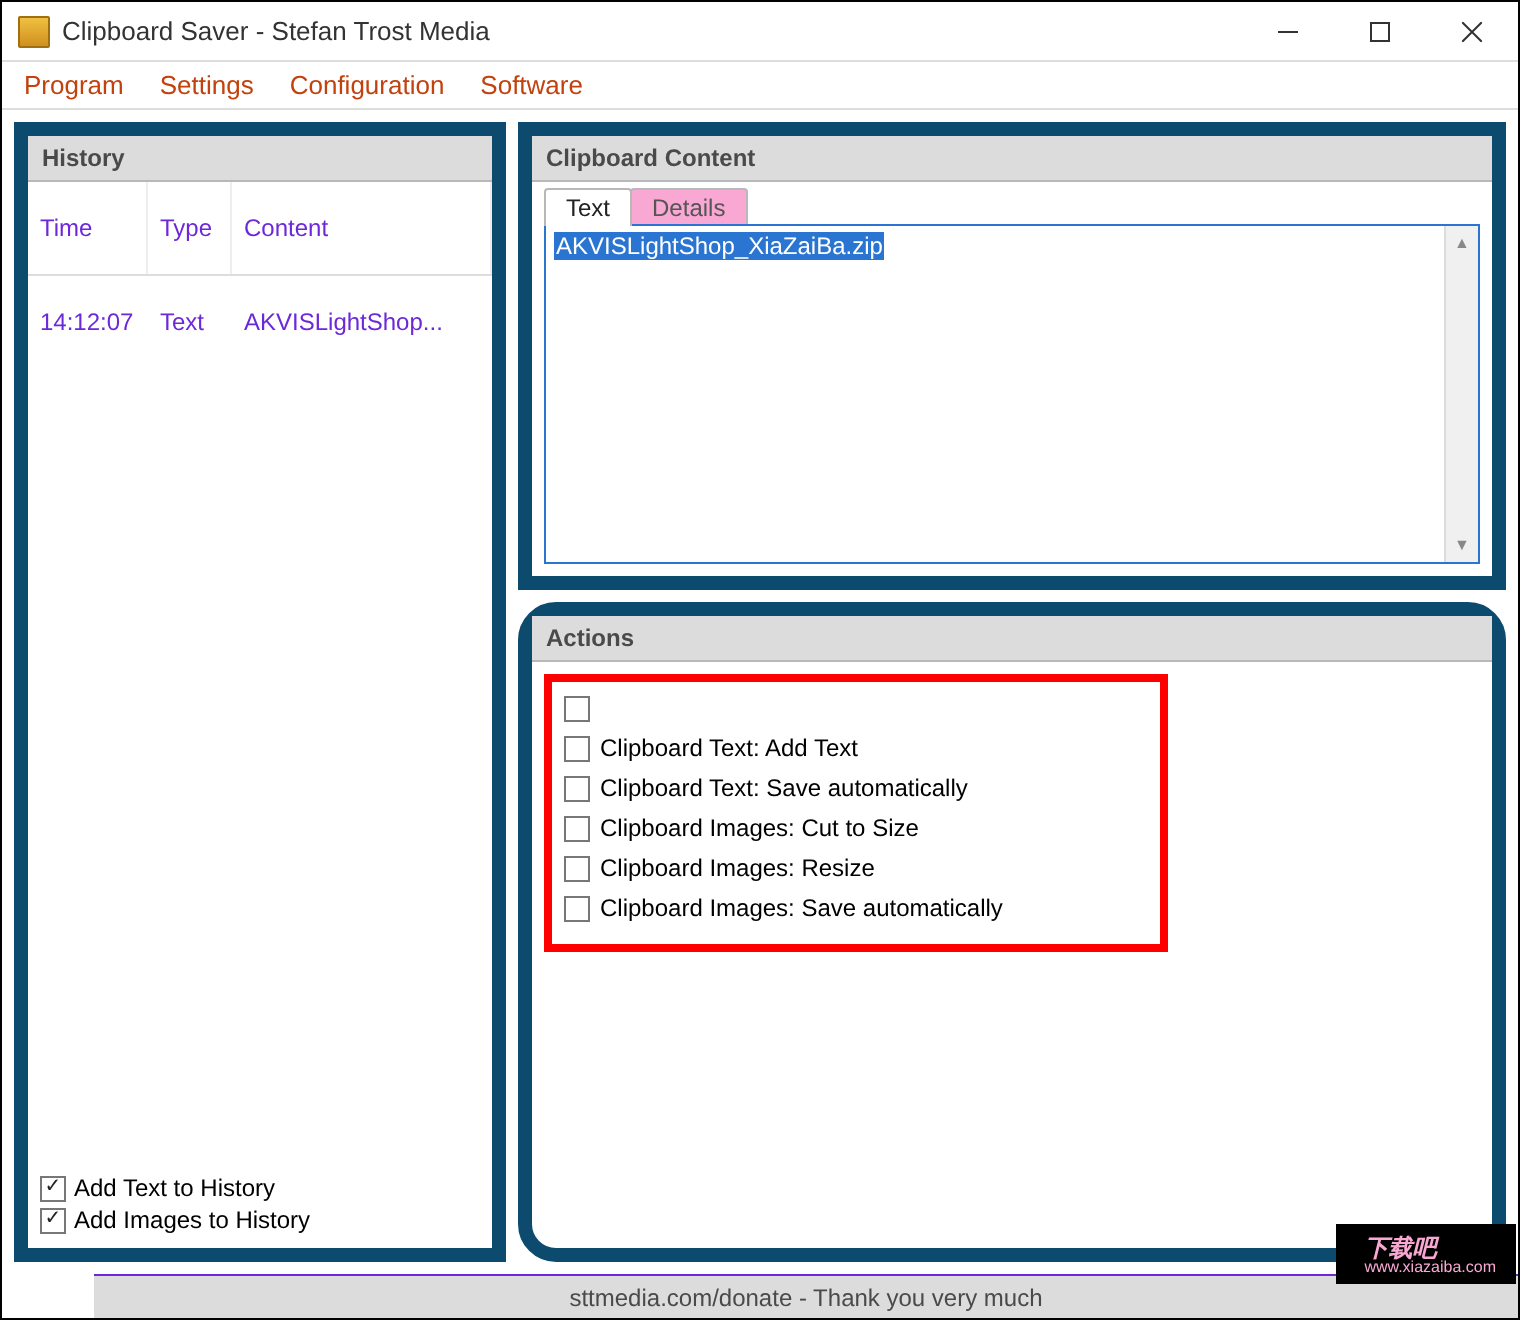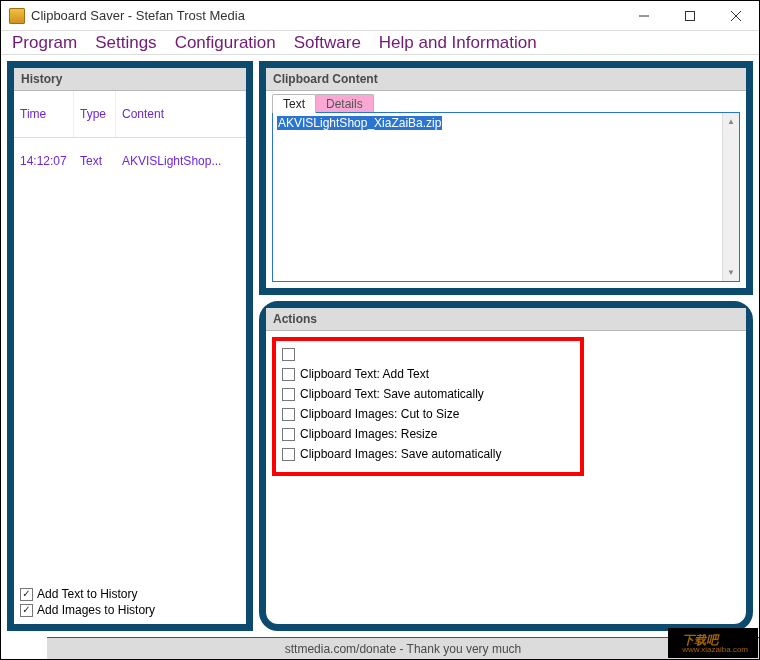--- a/index.html
+++ b/index.html
@@ -9,21 +9,21 @@
 
 
 .titlebar { height: 30px; background: #fff; display: flex; align-items: center; border-bottom: 1px solid #ddd; }
 .titlebar .icon-app { width: 16px; height: 16px; margin: 0 6px 0 8px; background: linear-gradient(#f0c040, #d09020); border: 1px solid #a07010; border-radius: 1px; }
 .titlebar .title { flex: 1; color: #333; font-size: 13px; }
 .winbtn { width: 46px; height: 30px; display: flex; align-items: center; justify-content: center; color: #333; }
 .winbtn svg { stroke: #333; fill: none; }
 
 
 .menubar { height: 24px; display: flex; align-items: center; padding: 0 2px; border-bottom: 1px solid #ddd; }
-.menubar .menuitem { padding: 19px 9px; color: #701a75; font-size: 17px; }
+.menubar .menuitem { padding: 19px 9px; color: #c2410c; font-size: 13px; }
 
 
 .content { flex: 1; display: flex; gap: 6px; padding: 6px; overflow: hidden; }
 .left-pane { width: 246px; display: flex; flex-direction: column; }
 .right-pane { flex: 1; display: flex; flex-direction: column; gap: 6px; }
 
 .panel { border: 7px solid #0c4a6e; background: #fff; display: flex; flex-direction: column; }
 .panel-header { background: #dcdcdc; padding: 4px 7px; font-weight: bold; color: #4a4a4a; border-bottom: 1px solid #b8b8b8; font-size: 12px; }
 
 
@@ -57,21 +57,21 @@
 
 .actions-panel { flex: 1; border-radius: 19px; }
 .actions-body { padding: 6px; flex: 1; }
 .actions-highlight { border: 4px solid #ff0000; padding: 4px 6px 8px 6px; width: 312px; }
 .action-row { display: flex; align-items: center; gap: 5px; padding: 3px 0; }
 
 
 .statusbar { height: 22px; background: #dcdcdc; border-top: 1px solid #6d28d9; display: flex; align-items: center; justify-content: center; color: #4a4a4a; font-size: 12px; position: relative; margin-left: 46px; }
 
 
-.watermark { position: absolute; right: 2px; bottom: 2px; background: #000; color: #a16207; font-weight: bold; font-style: italic; padding: 6px 10px 4px 14px; font-size: 22px; font-family: "SimHei", sans-serif; line-height: 1; }
+.watermark { position: absolute; right: 2px; bottom: 18px; background: #000; color: #f9a8d4; font-weight: bold; font-style: italic; padding: 6px 10px 4px 14px; font-size: 22px; font-family: "SimHei", sans-serif; line-height: 1; }
 .watermark .sub { font-size: 8px; font-style: normal; font-weight: normal; text-align: right; letter-spacing: 0; }
 </style>
 </head>
 <body>
 
 <div class="window">
 
   <div class="titlebar">
     <div class="icon-app"></div>
     <div class="title">Clipboard Saver - Stefan Trost Media</div>
@@ -91,21 +91,20 @@
           <line x1="10" y1="0" x2="0" y2="10" stroke-width="1"></line>
         </svg>
     </div>
   </div>
 
   <div class="menubar">
     <div class="menuitem">Program</div>
     <div class="menuitem">Settings</div>
     <div class="menuitem">Configuration</div>
     <div class="menuitem">Software</div>
-    <div class="menuitem">Help and Information</div>
   </div>
 
   <div class="content">
 
     <div class="left-pane">
       <div class="panel history-panel">
         <div class="panel-header">History</div>
         <div class="history-table">
           <div class="history-head">
             <div class="col-time">Time</div>

